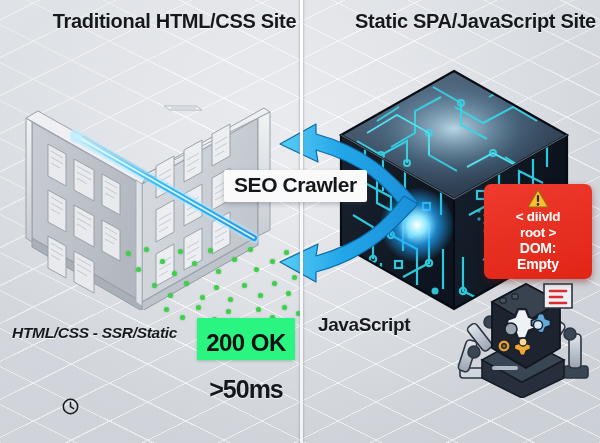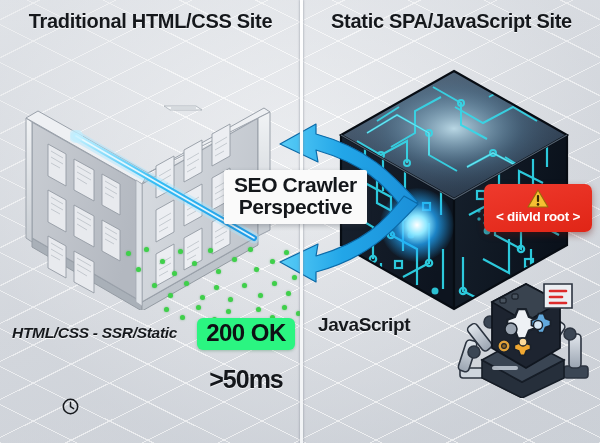--- a/index.html
+++ b/index.html
@@ -45,20 +45,21 @@
   .panel-title {
     position: absolute; top: 10px;
     width: 100%;
     text-align: center;
     font-size: 20px;
     font-weight: bold;
     color: #15181c;
     letter-spacing: -.3px;
     z-index: 12;
     text-shadow: 0 1px 0 rgba(255,255,255,.75);
+    margin-left: 24px;
   }
 
   
   .building { position: absolute; left: 14px; top: 70px; width: 260px; height: 240px; z-index: 6; }
   .building svg { display: block; }
 
   .beam {
     position: absolute; left: 70px; top: 130px;
     width: 190px; height: 115px;
     z-index: 8; pointer-events: none;
@@ -103,36 +104,36 @@
     font-size: 21px; font-weight: bold; color: #14171b; letter-spacing: -.4px;
   }
 
   
   .dom-alert {
     position: absolute; left: 484px; top: 184px;
     z-index: 16;
     width: 108px;
     background: linear-gradient(165deg, #ef3a2d 0%, #e02516 100%);
     border-radius: 7px;
-    padding: 5px 4px 7px;
+    padding: 5px 20px 7px;
     text-align: center;
     box-shadow: 0 3px 7px rgba(100,20,14,.45);
     color: #ffffff;
   }
   .dom-alert .warn-ico { display: block; margin: 0 auto 1px; }
   .dom-alert .l1 { font-size: 13.5px; font-weight: bold; letter-spacing: -.3px; line-height: 1.15; }
   .dom-alert .l2 { font-size: 14px; font-weight: bold; letter-spacing: -.2px; line-height: 1.15; }
 
   
   .ok-wrap { position: absolute; left: 192px; top: 318px; z-index: 16; text-align: center; width: 108px; }
   .ok-badge {
     display: inline-block;
     background: #2bf581;
-    border-radius: 6px;
-    padding: 1px 9px 3px;
+    border-radius: 1px;
+    padding: 11px 9px 3px;
     font-size: 24px; font-weight: bold; color: #0e1114;
     letter-spacing: -.5px;
     box-shadow: 0 1px 3px rgba(40,120,70,.35);
   }
   .ok-ms {
     margin-top: 15px;
     font-size: 25px; font-weight: bold; color: #14171b;
     letter-spacing: -1px;
     text-shadow: 0 1px 0 rgba(255,255,255,.7);
   }
@@ -525,30 +526,30 @@
       </defs>
 
       <path d="M146,84 C120,56 96,30 44,16 L44,6 L8,26 L46,44 L44,32 C92,46 112,66 132,92 Z" fill="url(#arrG)" stroke="#0b6aa8" stroke-width="1.2" stroke-linejoin="round"></path>
 
       <path d="M146,86 C120,114 96,140 44,154 L44,164 L8,144 L46,126 L44,138 C92,124 112,104 132,78 Z" fill="url(#arrG)" stroke="#0b6aa8" stroke-width="1.2" stroke-linejoin="round"></path>
     </svg>
   </div>
 
   <div class="seo-label">
     <div>SEO Crawler</div>
-    <div>Perspective</div>
   </div>
 
   <div class="dom-alert">
     <svg class="warn-ico" width="22" height="19" viewBox="0 0 22 19">
       <polygon points="11,1 21,18 1,18" fill="#f5c132" stroke="#9a6c0a" stroke-width="1.2" stroke-linejoin="round"></polygon>
       <rect x="9.9" y="6" width="2.2" height="7" rx="1" fill="#3a2a05"></rect>
       <circle cx="11" cy="15.4" r="1.3" fill="#3a2a05"></circle>
     </svg>
     <div class="l1">&lt; diivld root &gt;</div>
+    <div class="l2">DOM: Empty</div>
   </div>
 
   <div class="ok-wrap">
     <div class="ok-badge">200 OK</div>
     <div class="ok-ms">&gt;50ms</div>
   </div>
 
   <div class="cap cap-ssr">
     <span>HTML/CSS - SSR/Static</span>
   </div>

